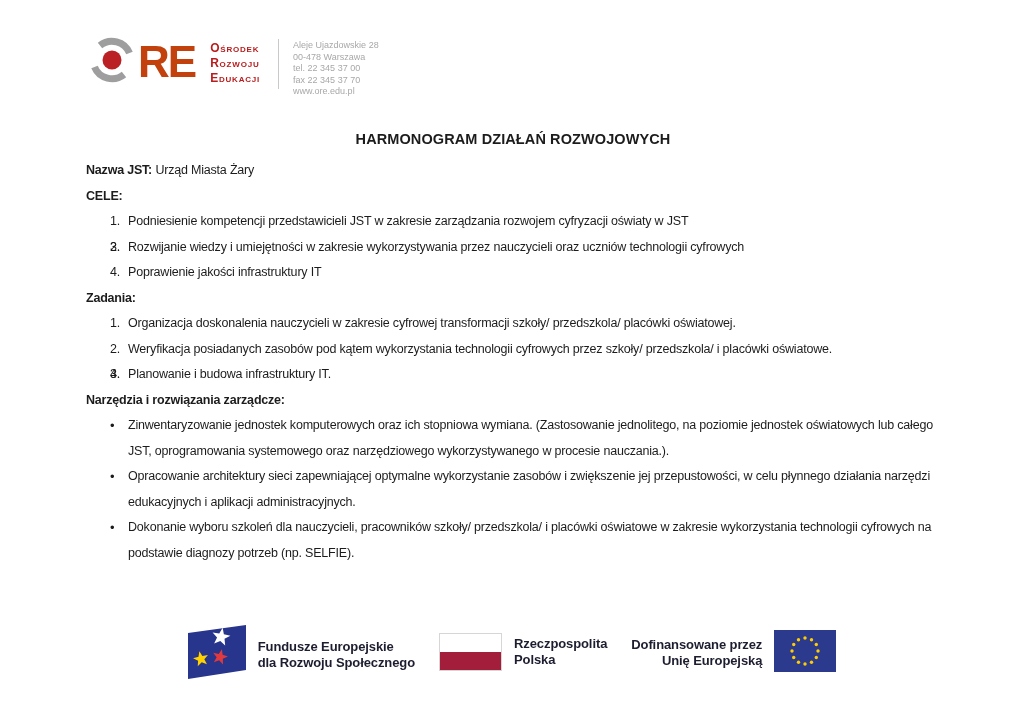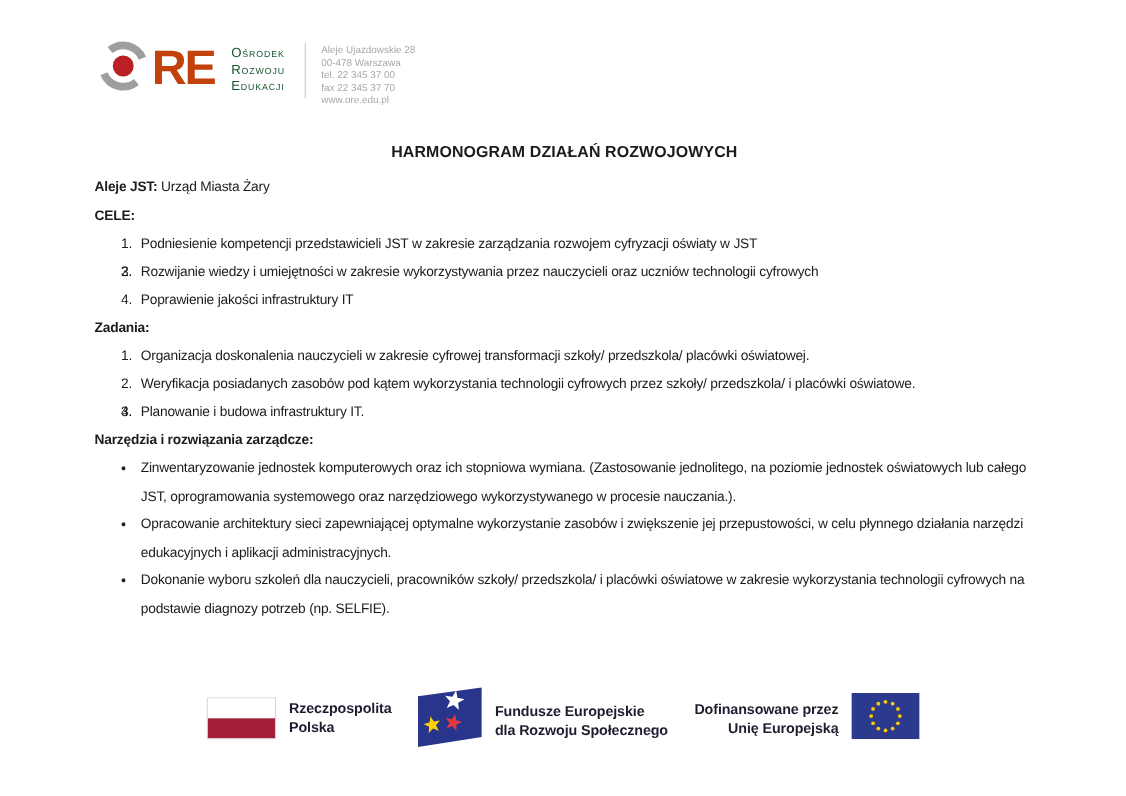--- a/index.html
+++ b/index.html
@@ -14,22 +14,22 @@
 
   
   .header { position:absolute; top:37px; left:88px; display:flex; align-items:flex-start; }
   .ore-mark { display:flex; align-items:center; height:50px; }
   .ore-letters {
     font-size:44px; font-weight:700; color:#c2410c;
     letter-spacing:-2px; line-height:50px; margin-left:2px;
   }
   .org-name {
     margin-left:15px; margin-top:4px;
-    color:#14532d; font-size:12px; line-height:15px;
-    font-variant:small-caps; letter-spacing:0.8px; font-weight:400;
+    color:#b91c1c; font-size:12px; line-height:15px;
+    font-variant:small-caps; letter-spacing:0.8px; font-weight:700;
   }
   .hdr-divider { width:1px; height:50px; background:#c9c9c9; margin:2px 14px 0 18px; }
   .address { color:#a8a8a8; font-size:9px; line-height:11.5px; margin-top:3px; }
 
   
   .doc { position:absolute; top:116px; left:86px; right:84px; }
   .title {
     text-align:center; font-weight:700; font-size:14.5px;
     line-height:19px; margin-bottom:9px; letter-spacing:0.1px;margin-top:14px;
   }
@@ -90,21 +90,21 @@
     <div>00-478 Warszawa</div>
     <div>tel. 22 345 37 00</div>
     <div>fax 22 345 37 70</div>
     <div>www.ore.edu.pl</div>
   </div>
 </div>
 
 <div class="doc">
   <div class="title">HARMONOGRAM DZIAŁAŃ ROZWOJOWYCH</div>
 
-  <p class="ln"><span class="b">Aleje JST:</span> <span>Urząd Miasta Żary</span></p>
+  <p class="ln"><span class="b">Nazwa JST:</span> <span>Urząd Miasta Żary</span></p>
 
   <p class="ln b">CELE:</p>
   <ol class="numlist">
     <li><span class="num">1.</span><span>Podniesienie kompetencji przedstawicieli JST w zakresie zarządzania rozwojem cyfryzacji oświaty w JST</span></li>
     <li><span class="num">2.</span></li>
     <li><span class="num">3.</span><span>Rozwijanie wiedzy i umiejętności w zakresie wykorzystywania przez nauczycieli oraz uczniów technologii cyfrowych</span></li>
     <li><span class="num">4.</span><span>Poprawienie jakości infrastruktury IT</span></li>
   </ol>
 
 
@@ -119,46 +119,46 @@
   <p class="ln b">Narzędzia i rozwiązania zarządcze:</p>
   <ul class="bullist">
     <li>Zinwentaryzowanie jednostek komputerowych oraz ich stopniowa wymiana. (Zastosowanie jednolitego, na poziomie jednostek oświatowych lub całego JST, oprogramowania systemowego oraz narzędziowego wykorzystywanego w procesie nauczania.).</li>
     <li>Opracowanie architektury sieci zapewniającej optymalne wykorzystanie zasobów i zwiększenie jej przepustowości, w celu płynnego działania narzędzi edukacyjnych i aplikacji administracyjnych.</li>
     <li>Dokonanie wyboru szkoleń dla nauczycieli, pracowników szkoły/ przedszkola/ i placówki oświatowe w zakresie wykorzystania technologii cyfrowych na podstawie diagnozy potrzeb (np. SELFIE).</li>
   </ul>
 </div>
 
 <div class="footer">
 
-  <div class="fgroup pl-group">
-    <div class="pl-flag">
-      <div class="half" style="background:#ffffff"></div>
-      <div class="half" style="background:#A31E3B"></div>
-    </div>
-    <div class="flogo-text">
-      <div>Rzeczpospolita</div>
-      <div>Polska</div>
-    </div>
-  </div>
-
   <div class="fgroup">
     <span>
       <svg width="58" height="58" viewBox="0 0 58 58">
         <defs>
           <polygon id="star" points="0,-10 2.47,-3.4 9.51,-3.09 3.99,1.3 5.88,8.09 0,4.2 -5.88,8.09 -3.99,1.3 -9.51,-3.09 -2.47,-3.4"></polygon>
         </defs>
         <polygon points="0,9 58,1 58,46 0,55" fill="#28358C"></polygon>
         <use href="#star" transform="translate(33,13) scale(0.95) rotate(10)" fill="#FFFFFF"></use>
         <use href="#star" transform="translate(13,35) scale(0.8) rotate(-12)" fill="#FFD100"></use>
         <use href="#star" transform="translate(32,33) scale(0.8) rotate(14)" fill="#E03A3E"></use>
       </svg>
     </span>
     <div class="flogo-text">
       <div>Fundusze Europejskie</div>
       <div>dla Rozwoju Społecznego</div>
+    </div>
+  </div>
+
+  <div class="fgroup pl-group">
+    <div class="pl-flag">
+      <div class="half" style="background:#ffffff"></div>
+      <div class="half" style="background:#A31E3B"></div>
+    </div>
+    <div class="flogo-text">
+      <div>Rzeczpospolita</div>
+      <div>Polska</div>
     </div>
   </div>
 
   <div class="fgroup eu-group">
     <div class="flogo-text right">
       <div>Dofinansowane przez</div>
       <div>Unię Europejską</div>
     </div>
     <span>
       <svg width="62" height="42" viewBox="0 0 62 42">

